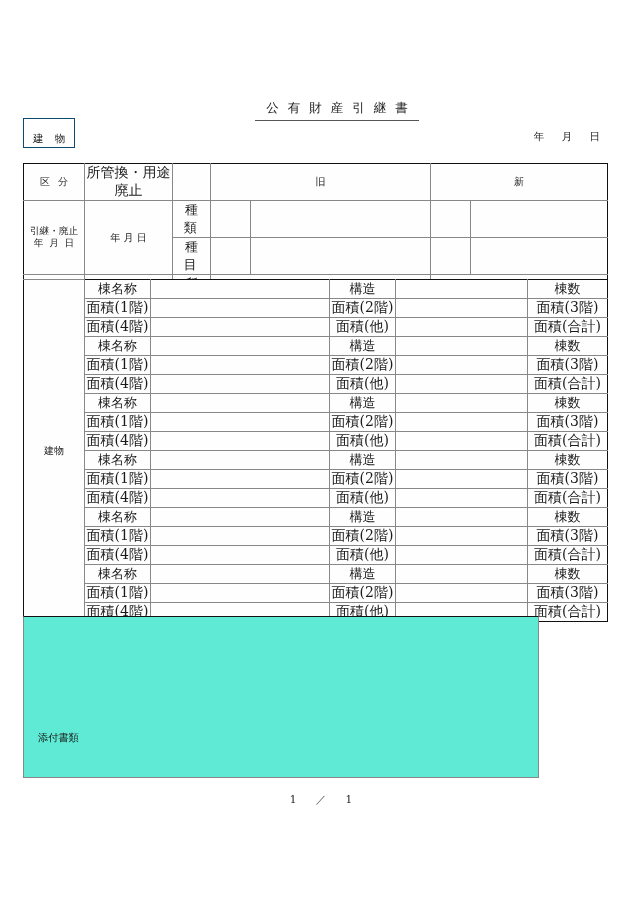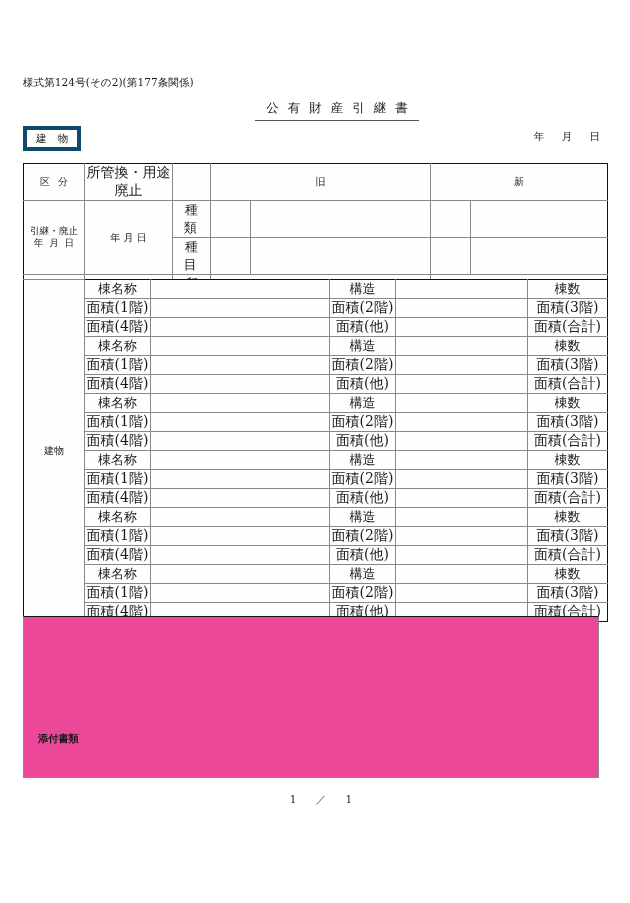--- a/index.html
+++ b/index.html
@@ -43,23 +43,23 @@
   .doc-title .title-inner {
     display: inline-block;
     border-bottom: 1px solid #555;
     padding: 0 2px 3px 2px;
     letter-spacing: 9px;
     text-indent: 9px;
   }
   .kind-box {
     position: absolute;
     left: 23px;
-    top: 126px;
-    border: 4px solid #0c4a6e;
-    padding: 2px 5px 2px 5px;
+    top: 118px;
+    border: 1px solid #0c4a6e;
+    padding: 13px 5px 2px 5px;
     font-size: 10.5px;
     letter-spacing: 4px;
     text-indent: 4px;
     line-height: 1.25;
   }
   .date-line {
     position: absolute;
     right: 23px;
     top: 130px;
     font-size: 10.5px;
@@ -105,27 +105,26 @@
     left: 23px;
     top: 279px;
     width: 584px;
   }
 
   
   #notes-box {
     position: absolute;
     left: 23px;
     top: 616px;
-    width: 576px;
+    width: 516px;
     height: 162px;
     box-sizing: border-box;
     border: 1px solid #888;
     border-top: 1.6px solid #111;
-    background: #ec4899;
-    font-weight: bold;
+    background: #5eead4;
   }
   .notes-inner {
     position: absolute;
     left: 14px;
     bottom: 18px;
     font-size: 10.2px;
     line-height: 1.65;
   }
   .notes-heading { margin-bottom: 12px; }
   .notes-body { white-space: pre-line; }
@@ -138,21 +137,20 @@
     font-size: 10.5px;
     letter-spacing: 1px;
   }
   .footer .slash { display: inline-block; padding: 0 14px; }
 </style>
 </head>
 <body>
 
 <div class="page">
 
-  <div class="form-no">様式第124号(その2)(第177条関係)</div>
 
   <div class="doc-title">
     <span class="title-inner">公有財産引継書</span>
   </div>
 
   <div class="kind-box">建 物</div>
 
   <div class="date-line">年 月 日</div>
 
   <table class="grid" id="header-table">

